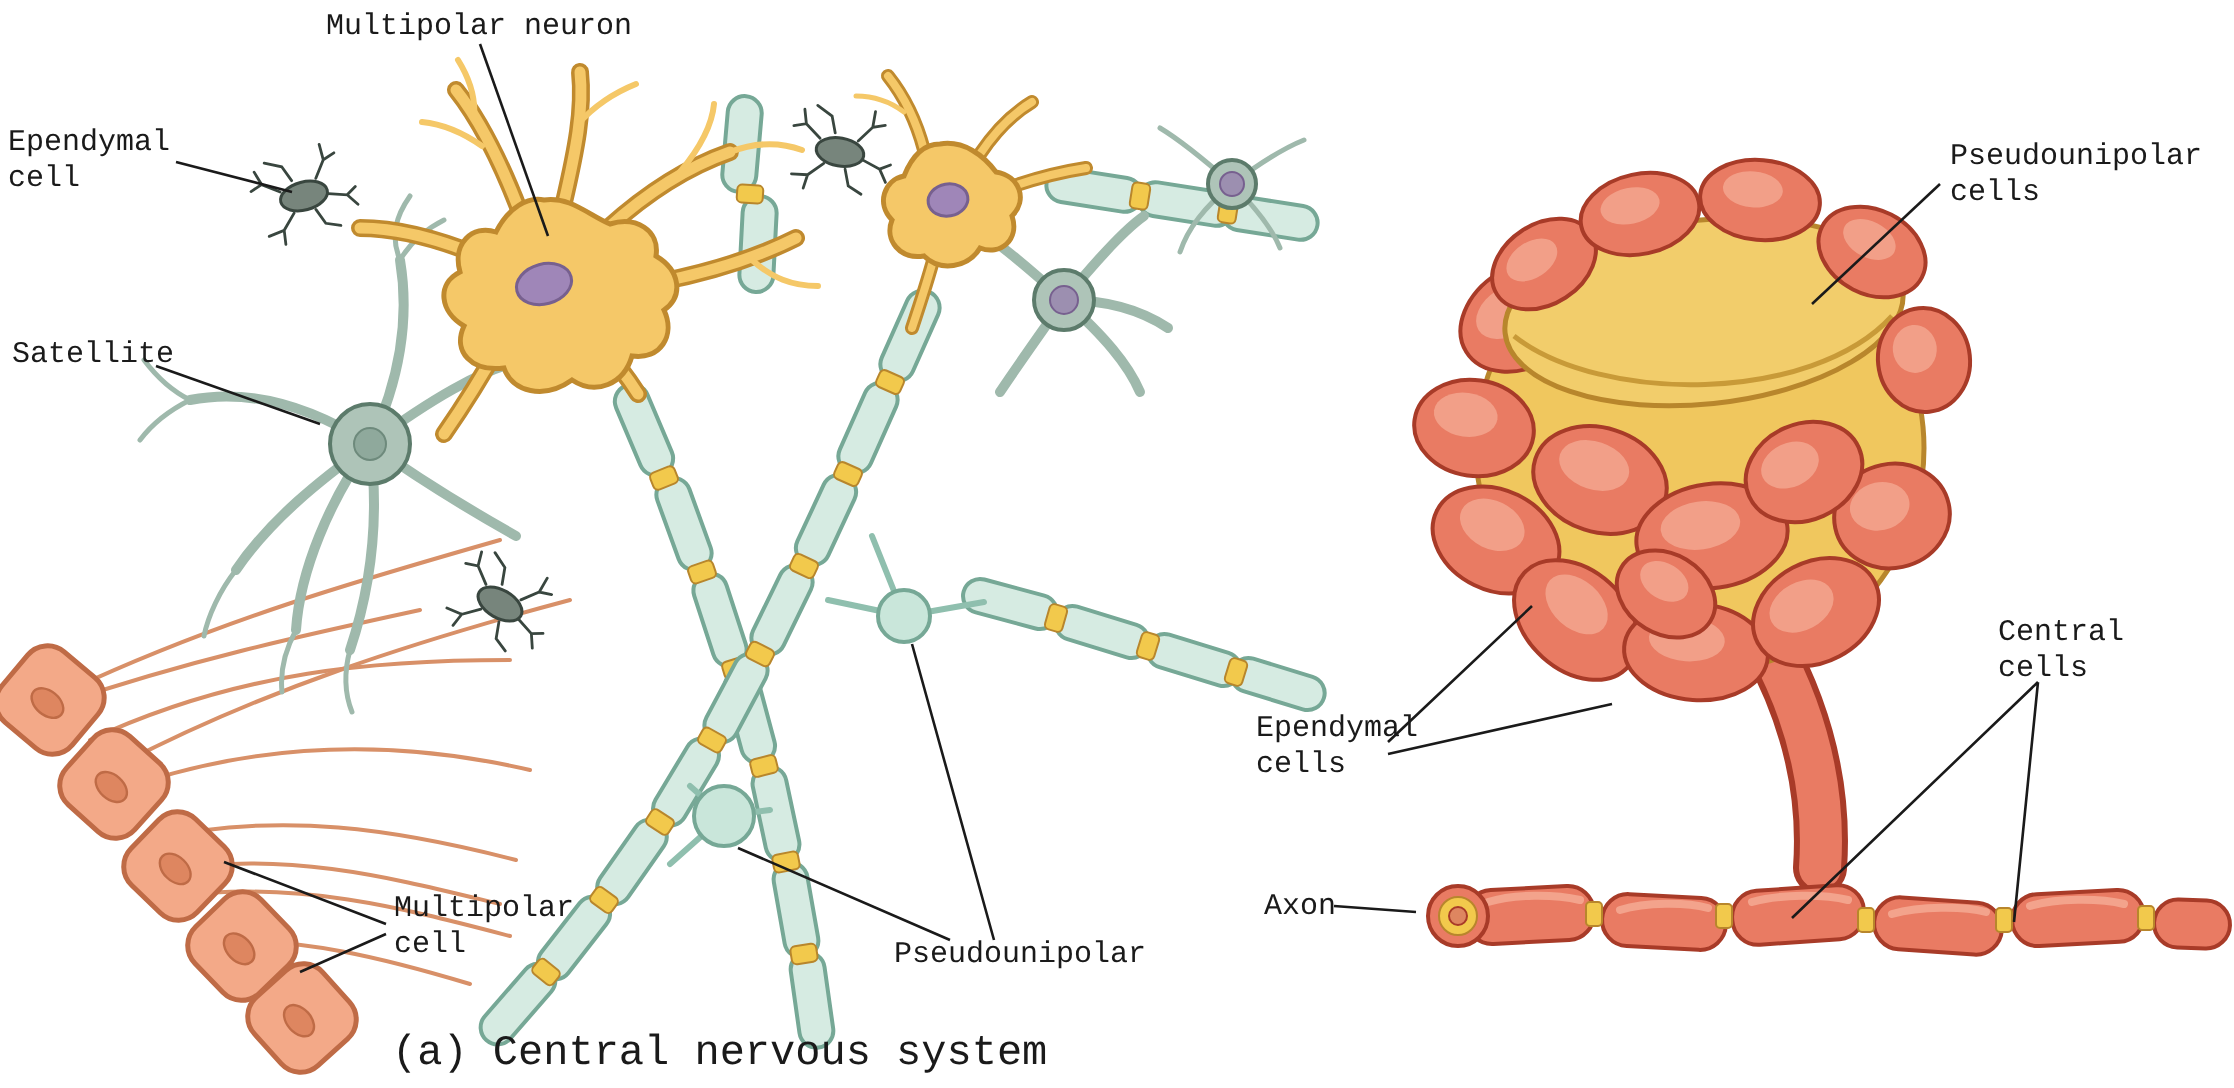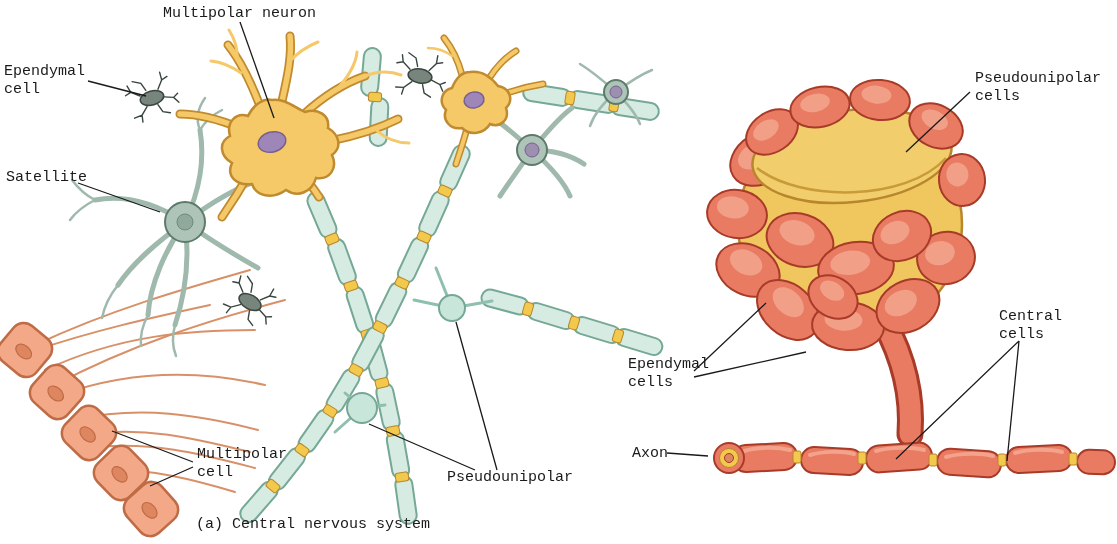--- a/index.html
+++ b/index.html
@@ -1,20 +1,20 @@
 <!DOCTYPE html>
 <html><head>
 <meta charset="utf-8">
 <style>
   html,body{margin:0;padding:0;background:#fff;}
   .figure{position:relative;width:1117px;height:544px;background:#ffffff;overflow:hidden;
           font-family:Liberation Mono, monospace;color:#1a1a1a;}
   .figure svg{position:absolute;left:0;top:0;}
   .label{position:absolute;font-size:15px;line-height:18px;white-space:nowrap;}
-  .caption{position:absolute;font-size:15px;text-align:right;}
+  .caption{position:absolute;font-size:21px;text-align:right;}
   
   .myelin{fill:#D6EBE2;stroke:#76A896;stroke-width:2;}
   .nodeY{fill:#F2C94C;stroke:#B8862C;stroke-width:1;}
   .oligo{fill:#C9E6DA;stroke:#76A896;stroke-width:2;}
   .oligoLink{stroke:#8FBFAE;stroke-width:3;fill:none;stroke-linecap:round;}
   .astroArm{stroke:#9FB9AC;stroke-width:5;fill:none;stroke-linecap:round;}
   .astroArmThin{stroke:#9FB9AC;stroke-width:2.5;fill:none;stroke-linecap:round;}
   .astroBody{fill:#AEC4B8;stroke:#5C7B6B;stroke-width:2;}
   .astroNuc{fill:#8FA99C;stroke:#6E8A7C;stroke-width:1;}
   .grayNuc{fill:#9C8FB0;stroke:#77608F;stroke-width:1;}

